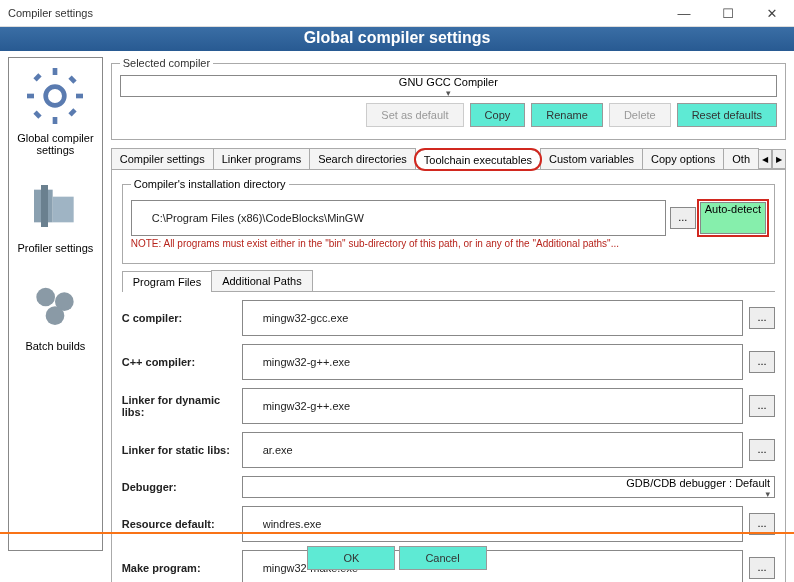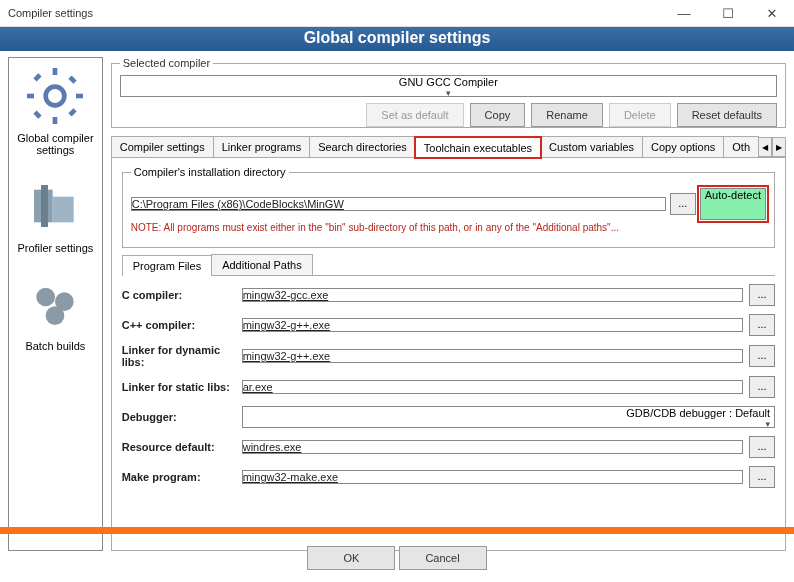--- a/index.html
+++ b/index.html
@@ -8,48 +8,48 @@
 .titlebar-text { flex: 1; color: #333; }
 .titlebar-btns { display: flex; }
 .titlebar-btn { width: 44px; height: 26px; display: flex; align-items: center; justify-content: center; cursor: pointer; color:#444; font-size:13px;}
 .banner { background: linear-gradient(#3a6ea5,#285a92); color: #fff; text-align: center; font-weight: bold; font-size: 16px; padding: 2px 0 4px; }
 .content { display: flex; padding: 6px 8px 0 8px; gap: 8px; height: 500px;}
 .sidebar { width: 154px; border: 1px solid #888; padding: 6px 2px; display:flex; flex-direction:column; align-items:center;}
 .side-item { text-align:center; margin-bottom:18px; cursor:pointer;}
 .side-item .icon-wrap { width:64px; height:64px; margin: 0 auto 4px; display:flex; align-items:center; justify-content:center;}
 .side-item.selected { background: transparent; }
 .main { flex:1; display:flex; flex-direction:column; }
-fieldset.selcomp { border: 1px solid #aaa; padding: 6px 8px 0 8px; margin-bottom:6px;}
+fieldset.selcomp { border: 1px solid #aaa; padding: 6px 8px 12px 8px; margin-bottom:6px;}
 fieldset.selcomp legend { color:#333; padding:0 3px;}
 .dropdown { width:100%; height:22px; border:1px solid #888; background:#fff; display:flex; align-items:center; justify-content:space-between; padding:0 4px; margin-bottom:6px;flex-direction:column;}
 .dropdown .chev { color:#555; font-size:9px;}
 .btn-row { display:flex; gap:6px; justify-content:flex-end;align-items:flex-end;}
-.btn { height:24px; border:1px solid #999; background:#e5e5e5; padding:0 14px; cursor:pointer; color:#333; display:inline-flex; align-items:center; justify-content:center;}
+.btn { height:24px; border:1px solid #999; background:#5eead4; padding:0 14px; cursor:pointer; color:#333; display:inline-flex; align-items:center; justify-content:center;}
 .btn.disabled { color:#999; background:#f3f3f3; border-color:#ccc; cursor:default;}
 .tab-strip { display:flex; align-items:flex-end; border-bottom:1px solid #aaa; margin-top:2px;}
 .tab { padding:4px 8px; border:1px solid #aaa; border-bottom:none; background:#f4f4f4; margin-right:-1px; cursor:pointer; white-space:nowrap;}
 .tab.active { background:#fff; position:relative; top:1px;}
-.tab-highlight { outline:2px solid #d1281f; outline-offset:-1px;}
+.tab-highlight { outline:2px solid #d1281f; outline-offset:-1px;border-radius:10px;}
 .tab-arrow { width:14px; height:20px; border:1px solid #aaa; background:#eee; cursor:pointer; display:flex; align-items:center; justify-content:center; font-size:8px;}
 .panel { border:1px solid #aaa; border-top:none; padding:8px 10px; flex:1;}
 .install-line { display:flex; align-items:center; gap:4px; margin:4px 0 2px;}
-.txtin { flex:1; height:14px; border:1px solid #888; padding:0 0; background:#fff; color:#222;text-decoration:underline;}
+.txtin { flex:1; height:36px; border:1px solid #888; padding:0 20px; background:#fff; color:#222;}
 .smallbtn { width:26px; height:22px; border:1px solid #888; background:#eee; cursor:pointer; text-align:center; line-height:19px;}
 .autodetect { height:32px; border:1px solid #888; background:#86efac; padding:0 4px; cursor:pointer;}
 .auto-highlight { outline:2px solid #d1281f; outline-offset:1px;}
 .note { color:#b7241c; font-size:10px; margin-bottom:6px;}
 fieldset.install { border:1px solid #aaa; padding:6px 8px 8px; margin-bottom:6px;}
 fieldset.install legend { padding:0 3px;}
 .subtabs { display:flex; border-bottom:1px solid #aaa;}
 .subtab { padding:4px 10px; border:1px solid #aaa; border-bottom:none; margin-right:-1px; background:#f4f4f4; cursor:pointer;}
 .subtab.active { background:#fff; position:relative; top:1px;}
 .form-grid { padding-top:8px;}
 .form-row { display:flex; align-items:center; margin-bottom:8px; gap:6px;}
 .form-lbl { width:114px; color:#222;font-weight:bold;}
-.footer { text-align:center; padding:12px 0; border-top:7px solid #f97316; position:absolute; bottom:0; width:100%;}
+.footer { text-align:center; padding:12px 0; border-top:2px solid #f97316; position:absolute; bottom:0; width:100%;}
 .footer .btn { width:88px;}
 </style>
 </head>
 <body>
 
 <div class="titlebar">
   <span class="titlebar-text">Compiler settings</span>
   <div class="titlebar-btns">
     <div class="titlebar-btn">—</div>
     <div class="titlebar-btn">☐</div>

